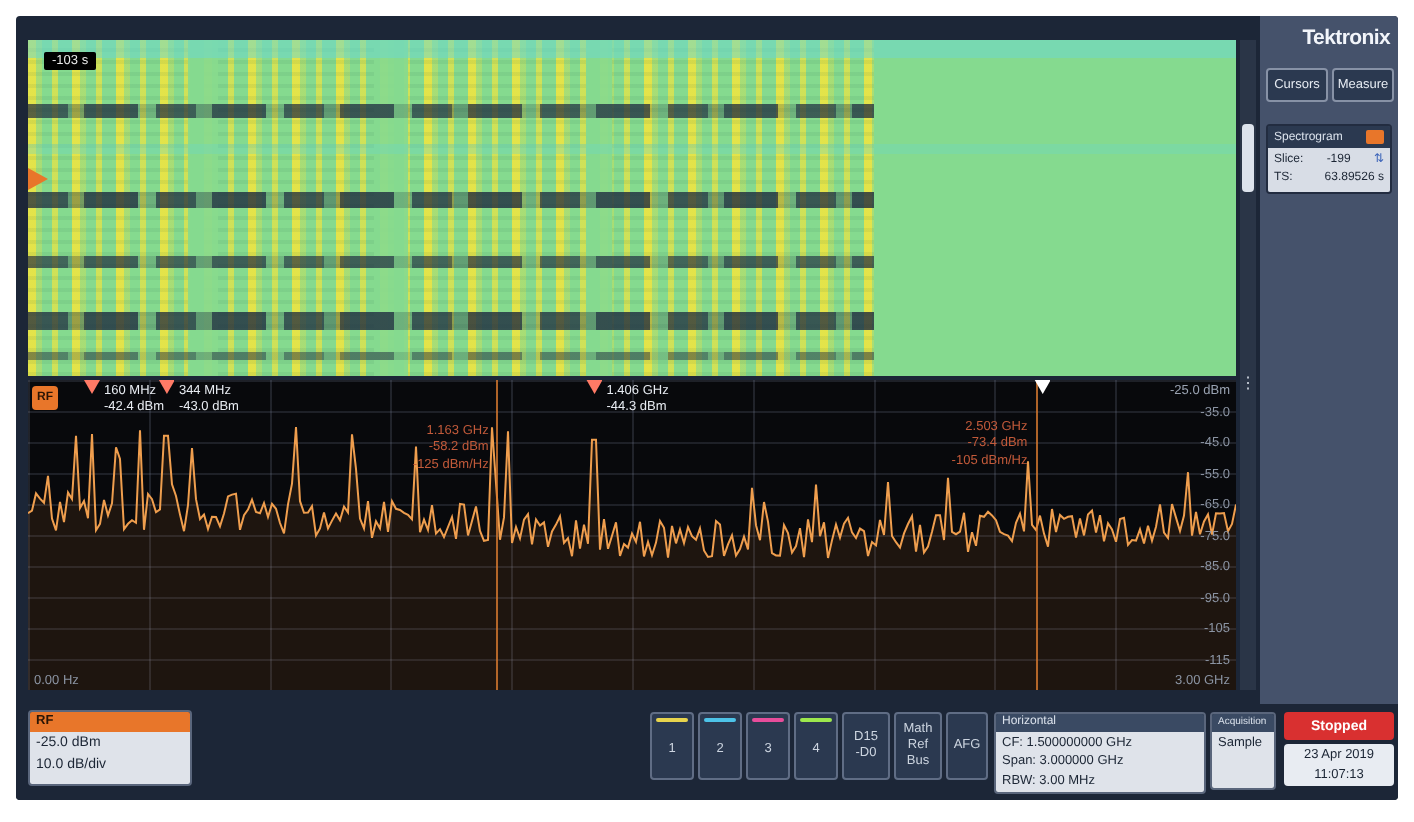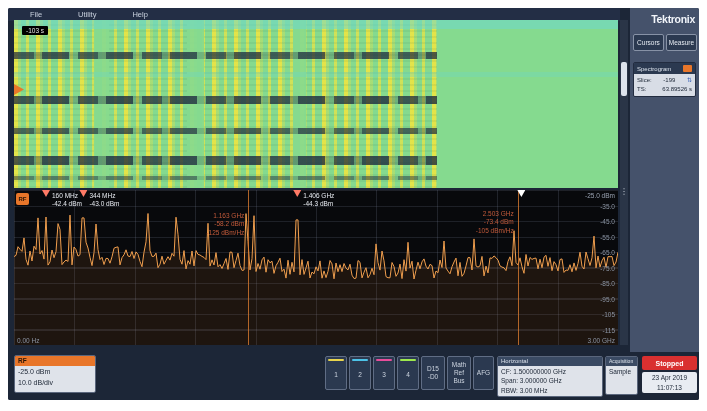--- a/index.html
+++ b/index.html
@@ -71,25 +71,20 @@
   .panel .hd { background:#3a4a63; color:#dbe2ec; font-size:6px; padding:1px 3px; height:9px; }
   .panel .bd { background:#dfe3ea; color:#1b2534; font-size:6.5px; line-height:1.45; padding:1px 3px; }
   .stopped { position:absolute; left:634px; top:4px; width:55px; height:14px; background:#d93030; color:#fff; font-size:7px; font-weight:bold; display:flex; align-items:center; justify-content:center; border-radius:2px; }
   .datebox { position:absolute; left:634px; top:20px; width:55px; height:21px; background:#e8ecf2; color:#1b2534; font-size:6.5px; text-align:center; line-height:1.55; border-radius:2px; padding-top:1px; }
 </style>
 </head>
 <body>
 
 <div class="screen">
 
-  <div class="menubar">
-    <span>File</span>
-    <span>Utility</span>
-    <span>Help</span>
-  </div>
 
   <div class="spectrogram">
     <div class="sgram-left">
       <div class="sgram-gap" style="left:19%; width:3.5%;"></div>
       <div class="sgram-gap" style="left:41%; width:4%;"></div>
       <div class="sgram-gap" style="left:66%; width:3%;"></div>
       <div class="sgram-streak" style="top:19%; height:7px; opacity:.85;"></div>
       <div class="sgram-streak" style="top:45%; height:8px; opacity:.9;"></div>
       <div class="sgram-streak" style="top:64%; height:6px; opacity:.8;"></div>
       <div class="sgram-streak" style="top:81%; height:9px; opacity:.9;"></div>

